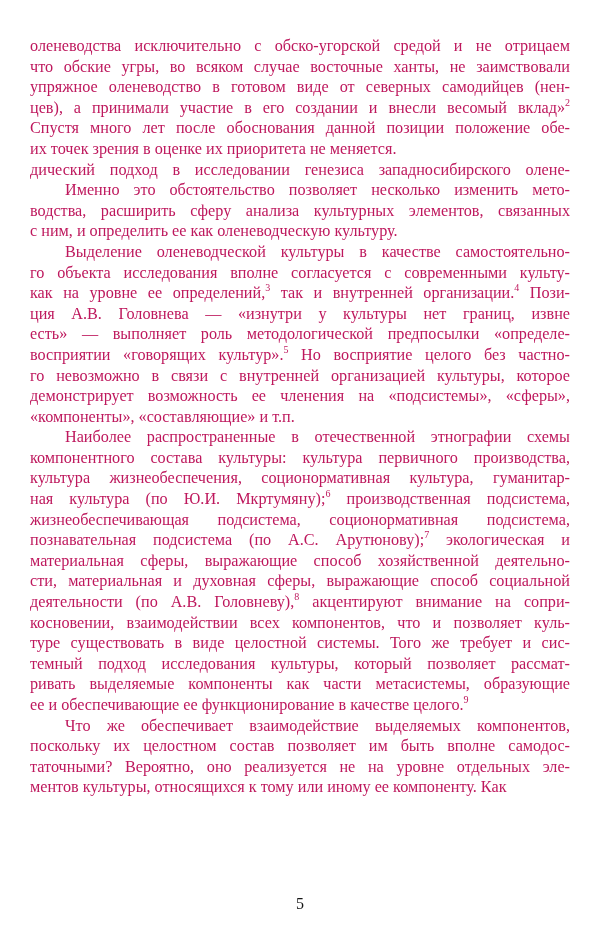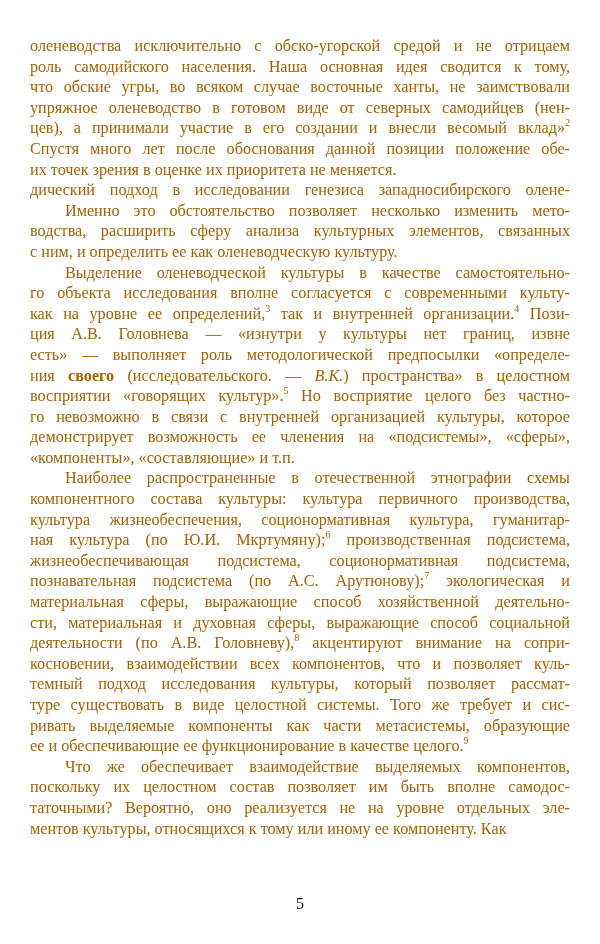--- a/index.html
+++ b/index.html
@@ -1,76 +1,74 @@
 <!DOCTYPE html>
 <html><head>
 <meta charset="utf-8">
 <style>
   html, body { margin: 0; padding: 0; background: #ffffff; }
   body { width: 600px; height: 944px; position: relative; overflow: hidden; }
   .page {
     position: absolute; left: 30px; top: 36px; width: 540px;
     font-family: "Liberation Serif", serif; font-size: 16.2px; line-height: 20.6px;
-    color: #a16207; text-align: justify;
+    color: #be185d; text-align: justify;
   }
   .line { display: block; white-space: nowrap; text-align-last: justify; height: 20.6px; }
   .line.last { text-align-last: left; }
   .line.indent { padding-left: 35px; }
   sup { font-size: 10px; line-height: 0; vertical-align: 7px; }
   b { font-weight: bold; }
   i { font-style: italic; }
   .page-number {
     position: absolute; left: 0; width: 600px; top: 895px; text-align: center;
     font-family: "Liberation Serif", serif; font-size: 16px; color: #141414;
   }
 </style>
 </head>
 <body>
 
 <div class="page" id="page-body">
     <div>
       <span class="line">оленеводства исключительно с обско-угорской средой и не отрицаем</span>
-      <span class="line">роль самодийского населения. Наша основная идея сводится к тому,</span>
       <span class="line">что обские угры, во всяком случае восточные ханты, не заимствовали</span>
       <span class="line">упряжное оленеводство в готовом виде от северных самодийцев (нен-</span>
       <span class="line">цев), а принимали участие в его создании и внесли весомый вклад»<sup>2</sup></span>
       <span class="line">Спустя много лет после обоснования данной позиции положение обе-</span>
       <span class="line last">их точек зрения в оценке их приоритета не меняется.</span>
     </div>
     <div>
       <span class="line">дический подход в исследовании генезиса западносибирского олене-</span>
       <span class="line indent">Именно это обстоятельство позволяет несколько изменить мето-</span>
       <span class="line">водства, расширить сферу анализа культурных элементов, связанных</span>
       <span class="line last">с ним, и определить ее как оленеводческую культуру.</span>
     </div>
     <div>
       <span class="line indent">Выделение оленеводческой культуры в качестве самостоятельно-</span>
       <span class="line">го объекта исследования вполне согласуется с современными культу-</span>
       <span class="line">как на уровне ее определений,<sup>3</sup> так и внутренней организации.<sup>4</sup> Пози-</span>
       <span class="line">ция А.В. Головнева — «изнутри у культуры нет границ, извне</span>
       <span class="line">есть» — выполняет роль методологической предпосылки «определе-</span>
-      <span class="line">ния <b>своего</b> (исследовательского. — <i>В.К.</i>) пространства» в целостном</span>
       <span class="line">восприятии «говорящих культур».<sup>5</sup> Но восприятие целого без частно-</span>
       <span class="line">го невозможно в связи с внутренней организацией культуры, которое</span>
       <span class="line">демонстрирует возможность ее членения на «подсистемы», «сферы»,</span>
       <span class="line last">«компоненты», «составляющие» и т.п.</span>
     </div>
     <div>
       <span class="line indent">Наиболее распространенные в отечественной этнографии схемы</span>
       <span class="line">компонентного состава культуры: культура первичного производства,</span>
       <span class="line">культура жизнеобеспечения, соционормативная культура, гуманитар-</span>
       <span class="line">ная культура (по Ю.И. Мкртумяну);<sup>6</sup> производственная подсистема,</span>
       <span class="line">жизнеобеспечивающая подсистема, соционормативная подсистема,</span>
       <span class="line">познавательная подсистема (по А.С. Арутюнову);<sup>7</sup> экологическая и</span>
       <span class="line">материальная сферы, выражающие способ хозяйственной деятельно-</span>
       <span class="line">сти, материальная и духовная сферы, выражающие способ социальной</span>
       <span class="line">деятельности (по А.В. Головневу),<sup>8</sup> акцентируют внимание на сопри-</span>
       <span class="line">косновении, взаимодействии всех компонентов, что и позволяет куль-</span>
+      <span class="line">туре существовать в виде целостной системы. Того же требует и сис-</span>
       <span class="line">темный подход исследования культуры, который позволяет рассмат-</span>
-      <span class="line">туре существовать в виде целостной системы. Того же требует и сис-</span>
       <span class="line">ривать выделяемые компоненты как части метасистемы, образующие</span>
       <span class="line last">ее и обеспечивающие ее функционирование в качестве целого.<sup>9</sup></span>
     </div>
     <div>
       <span class="line indent">Что же обеспечивает взаимодействие выделяемых компонентов,</span>
       <span class="line">поскольку их целостном состав позволяет им быть вполне самодос-</span>
       <span class="line">таточными? Вероятно, оно реализуется не на уровне отдельных эле-</span>
       <span class="line last">ментов культуры, относящихся к тому или иному ее компоненту. Как</span>
     </div>
   </div>

